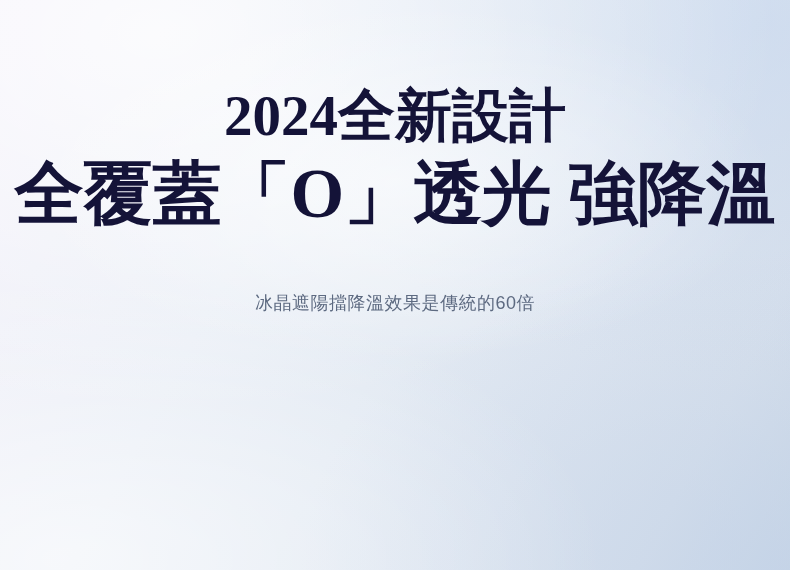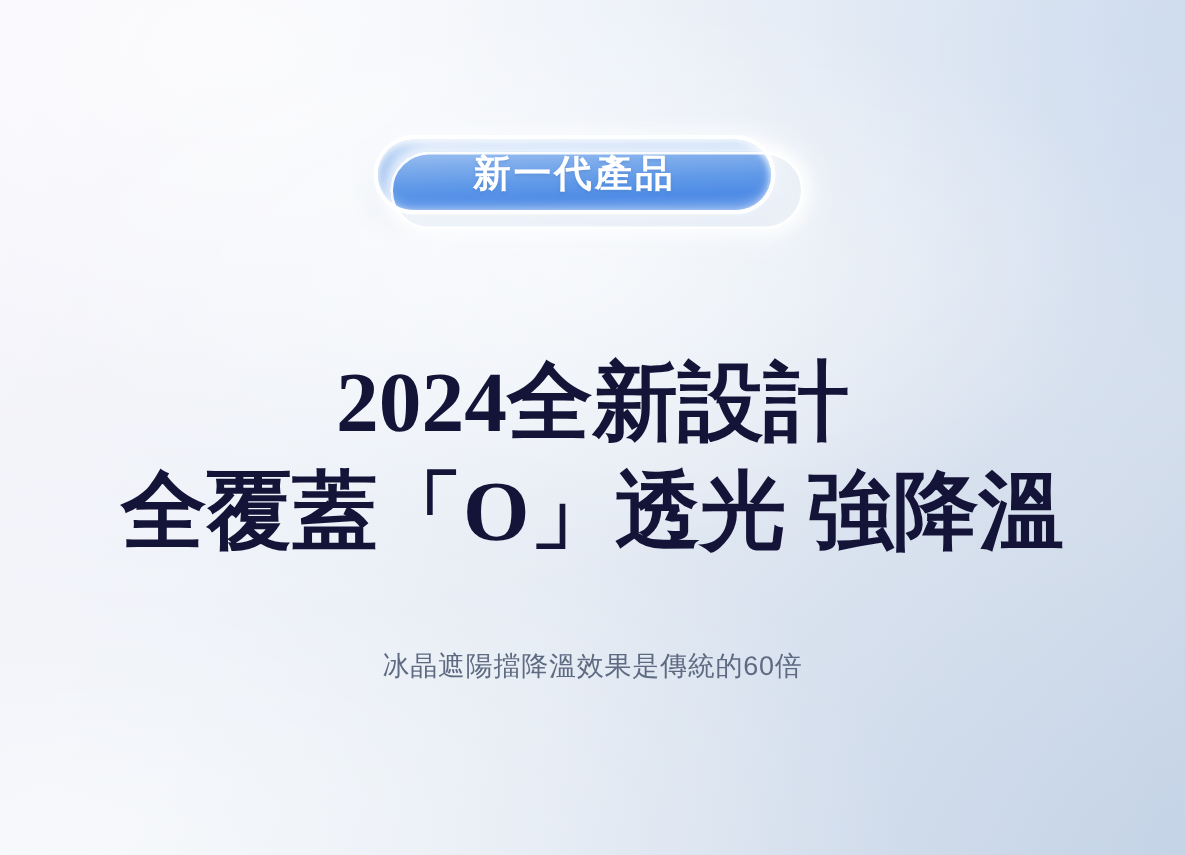--- a/index.html
+++ b/index.html
@@ -141,21 +141,21 @@
 
   .headline-line1 {
     font-size: 57px;
     font-weight: 700;
     letter-spacing: 0px;
     color: #141338;
   }
 
   .headline-line2 {
     margin-top: 16px;
-    font-size: 57px;
+    font-size: 69px;
     font-weight: 700;
     letter-spacing: 0px;
     color: #141338;
   }
 
   
   .sub-cn {
     margin-top: 62px;
     font-size: 18px;
     font-weight: 400;
@@ -176,26 +176,20 @@
 </head>
 <body>
 
 <div class="banner">
 
   <div class="bg-sheen"></div>
   <div class="bg-center-glow"></div>
 
   <div class="content">
 
-    <div class="badge-wrap">
-      <div class="badge">
-        <span class="badge-label">新一代產品</span>
-      </div>
-      <div class="badge-ring"></div>
-    </div>
 
     <div class="headline">
       <div class="headline-line1">2024全新設計</div>
       <div class="headline-line2">全覆蓋「O」透光 強降溫</div>
     </div>
 
     <div class="sub-cn">冰晶遮陽擋降溫效果是傳統的60倍</div>
 
   </div>
 </div>

